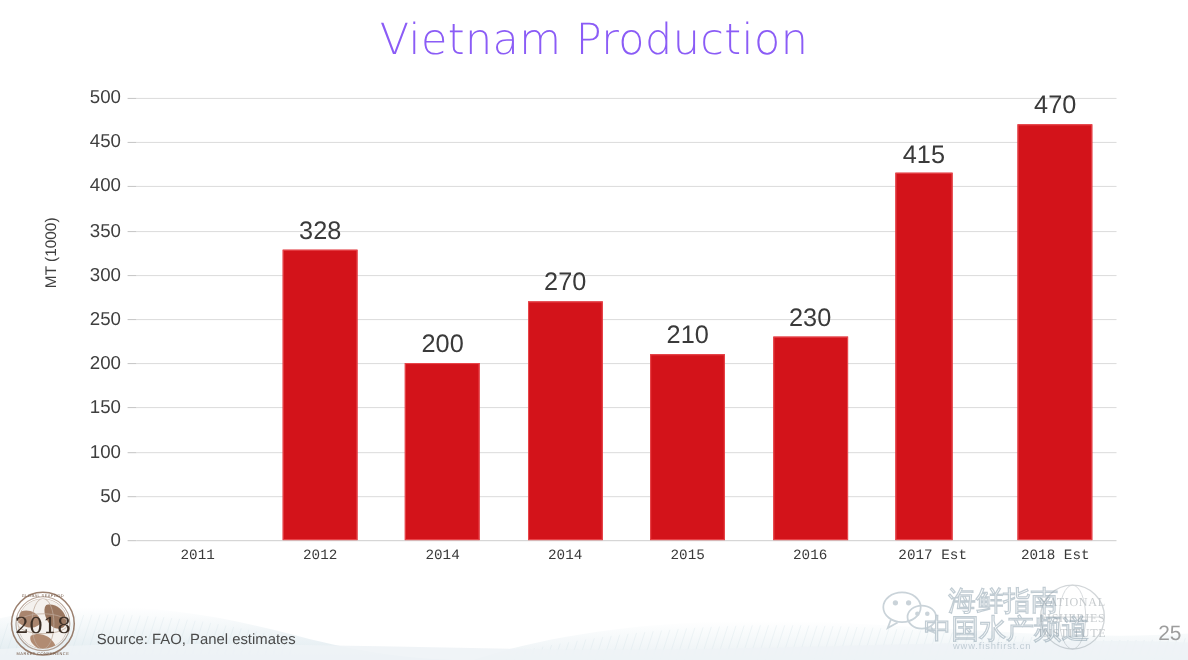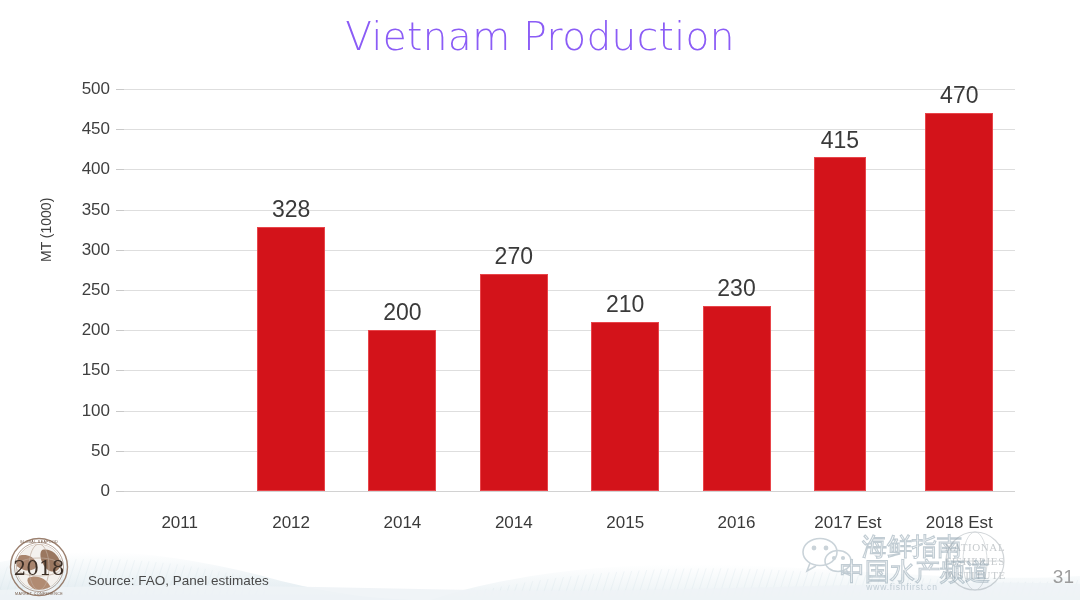--- a/index.html
+++ b/index.html
@@ -134,25 +134,26 @@
   
   #x-axis-labels {
     position: absolute;
     left: 124px;
     top: 497px;
     width: 891px;
     height: 32px;
   }
   .xtick-label {
     position: absolute;
-    top: 16px;
+    top: 0;
     transform: translateX(-50%);
-    font-size: 17px;
+    font-size: 13px;
     color: #3a3a3a;
     white-space: nowrap;
+    font-family: Liberation Mono, monospace;
   }
 
   
   #source-note {
     position: absolute;
     left: 88px;
     top: 573px;
     font-size: 13.5px;
     color: #4a4a4a;
     white-space: nowrap;
@@ -363,15 +364,15 @@
       <circle cx="40" cy="30" r="1.3" fill="#9fb0bb"></circle>
       <circle cx="49" cy="30" r="1.3" fill="#9fb0bb"></circle>
     </g>
     <g font-family="DejaVu Sans, sans-serif" fill="none" stroke="#8fa3b0" stroke-width="1.1">
       <text x="68" y="27" font-size="25">海鲜指南</text>
       <text x="46" y="52" font-size="25">中国水产频道</text>
     </g>
     <text x="108" y="62" text-anchor="middle" font-family="Liberation Sans, sans-serif" font-size="8.5" fill="#9aacb8" letter-spacing="0.8">www.fishfirst.cn</text>
   </svg>
 
-  <div id="page-number">31</div>
+  <div id="page-number">25</div>
 
 </div>
 
 </body></html>

